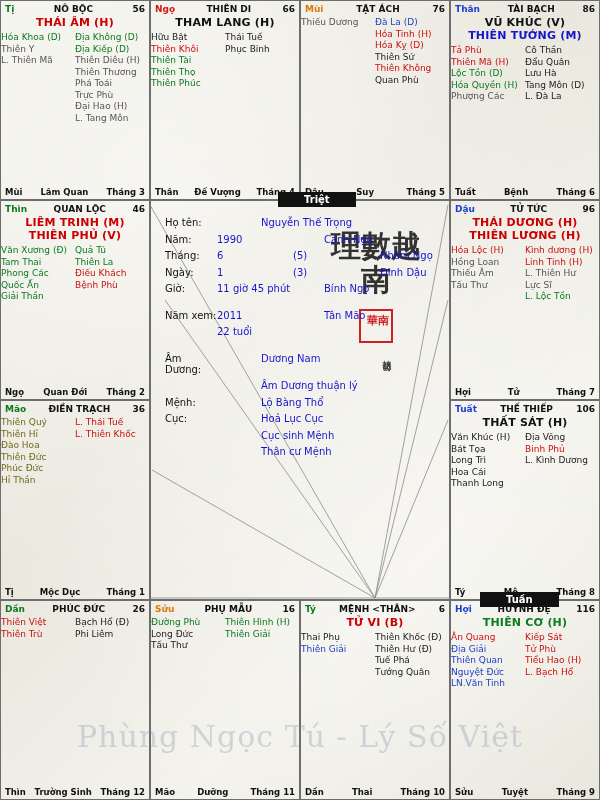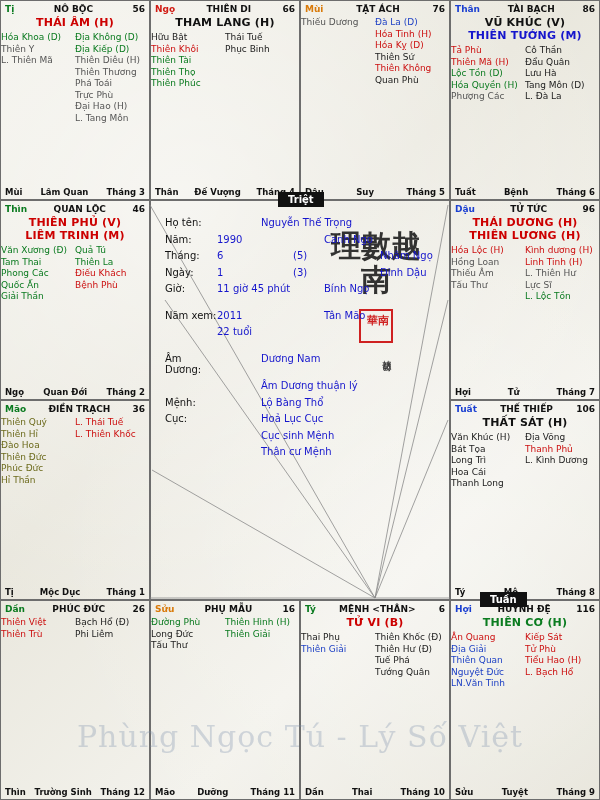--- a/index.html
+++ b/index.html
@@ -108,21 +108,21 @@
     font-size:9px; color:#333; z-index:2;
     writing-mode:vertical-rl;
     letter-spacing:1px;
   }
   svg#lines { position:absolute; left:0; top:0; width:600px; height:800px; pointer-events:none; z-index:1; }
 
   .tag {
     position:absolute;
     background:#111; color:#fff;
     font-weight:bold; font-size:10px;
-    padding:2px 10px;
+    padding:2px 26px;
     z-index:5;
   }
   #watermark {
     position:absolute; left:0; right:0; bottom:46px;
     text-align:center;
     font-family:"DejaVu Serif", serif;
     font-size:30px;
     color:rgba(120,140,170,0.30);
     z-index:4;
     letter-spacing:1px;
@@ -265,22 +265,22 @@
           <span class="f-right">Tháng 6</span>
         </div>
       </div>
       <div class="cell" style="left: 0px; top: 200px; width: 150px; height: 200px;">
         <div class="hdr">
           <span class="chi green">Thìn</span>
           <span class="cung">QUAN LỘC</span>
           <span class="num">46</span>
         </div>
         <div class="titles">
+          <div class="t red">LIÊM TRINH (M)</div>
           <div class="t red">THIÊN PHỦ (V)</div>
-          <div class="t red">LIÊM TRINH (M)</div>
         </div>
         <div class="stars">
           <div class="col">
             <div class="s-green">Văn Xương (Đ)</div>
             <div class="s-green">Tam Thai</div>
             <div class="s-green">Phong Các</div>
             <div class="s-green">Quốc Ấn</div>
             <div class="s-green">Giải Thần</div>
           </div>
           <div class="col">
@@ -365,21 +365,21 @@
         <div class="stars">
           <div class="col">
             <div class="s-black">Văn Khúc (H)</div>
             <div class="s-black">Bát Tọa</div>
             <div class="s-black">Long Trì</div>
             <div class="s-black">Hoa Cái</div>
             <div class="s-black">Thanh Long</div>
           </div>
           <div class="col">
             <div class="s-black">Địa Võng</div>
-            <div class="s-red">Thanh Phủ</div>
+            <div class="s-red">Binh Phủ</div>
             <div class="s-black">L. Kình Dương</div>
           </div>
         </div>
         <div class="ftr">
           <span class="f-left">Tý</span>
           <span class="f-mid">Mô</span>
           <span class="f-right">Tháng 8</span>
         </div>
       </div>
       <div class="cell" style="left: 0px; top: 600px; width: 150px; height: 200px;">

